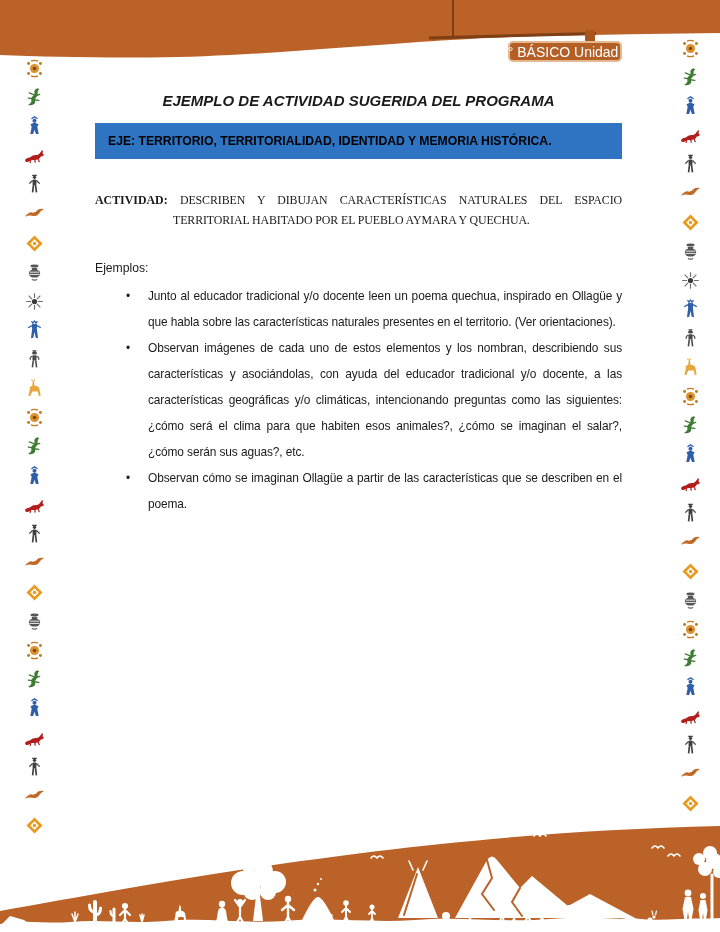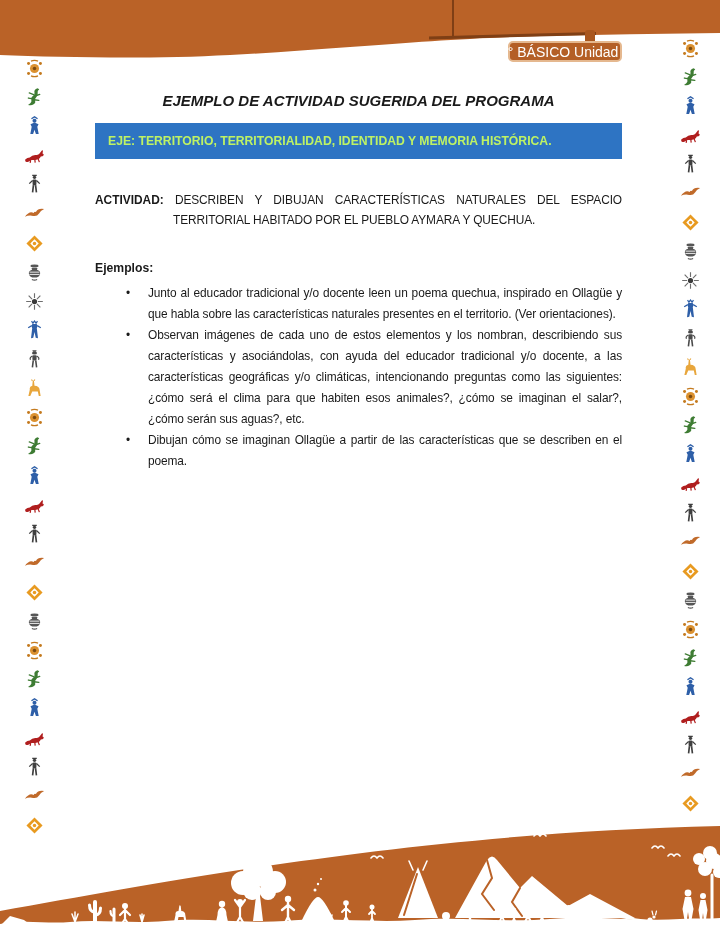--- a/index.html
+++ b/index.html
@@ -9,28 +9,28 @@
   html,body{margin:0;padding:0;background:#ffffff;}
   .page{position:relative;width:720px;height:932px;background:#fff;overflow:hidden;
         font-family:"Liberation Sans",sans-serif;color:var(--text);}
   svg{display:block;}
   .top-band{position:absolute;top:0;left:0;}
   .badge{position:absolute;left:508px;top:41px;width:114px;height:21px;box-sizing:border-box;
          background:var(--badge_fill);border:2px solid var(--badge_border);border-radius:5px;
          color:#fff;font-size:14px;display:flex;align-items:center;justify-content:center;white-space:nowrap;}
   .content{position:absolute;left:95px;top:0;width:527px;}
   .title{margin:92px 0 0;font-size:15px;font-weight:bold;text-align:center;font-style:italic;}
-  .eje{margin-top:14px;height:36px;background:var(--blue);color:#bef264;font-weight:bold;
+  .eje{margin-top:14px;height:36px;background:var(--blue);color:#000000;font-weight:bold;
        font-size:12.2px;display:flex;align-items:center;padding-left:13px;box-sizing:border-box;}
   .activity{margin:32px 0 11px;font-size:11.9px;line-height:19.5px;text-align:justify;
-            padding-left:78px;text-indent:-78px;letter-spacing:-0.1px;}
+            padding-left:78px;text-indent:-78px;letter-spacing:-0.1px;font-family:Liberation Serif, serif;}
   .activity strong{letter-spacing:0;}
-  .examples-heading{margin:31px 0 0;font-size:12.2px;font-weight:bold;}
+  .examples-heading{margin:31px 0 0;font-size:12.2px;font-weight:normal;}
   ul.examples{margin:8px 0 0;padding:0 0 0 53px;list-style:none;}
-  ul.examples li{position:relative;font-size:11.9px;line-height:21px;text-align:justify;letter-spacing:-0.1px;}
+  ul.examples li{position:relative;font-size:11.9px;line-height:26px;text-align:justify;letter-spacing:-0.1px;}
   ul.examples li::before{content:"\2022";position:absolute;left:-22px;top:0;}
   .col{position:absolute;display:flex;flex-direction:column;justify-content:space-between;
        align-items:center;width:30px;}
   .col.left{left:19px;top:58px;height:778px;}
   .col.right{right:15px;top:38px;height:776px;}
   .deco-icon{width:21px;height:21px;flex:0 0 auto;}
   .footer{position:absolute;left:0;bottom:0;}
   .f-orange{fill:var(--orange);}
   .f-white{fill:#ffffff;stroke:none;}
   .f-stroke{stroke:#ffffff;fill:none;stroke-linecap:round;}
@@ -292,21 +292,21 @@
   <main class="content">
     <h1 class="title">EJEMPLO DE ACTIVIDAD SUGERIDA DEL PROGRAMA</h1>
     <div class="eje">
       <span>EJE: TERRITORIO, TERRITORIALIDAD, IDENTIDAD Y MEMORIA HISTÓRICA.</span>
     </div>
     <p class="activity"><strong>ACTIVIDAD:</strong><span> DESCRIBEN Y DIBUJAN CARACTERÍSTICAS NATURALES DEL ESPACIO TERRITORIAL HABITADO POR EL PUEBLO AYMARA Y QUECHUA.</span></p>
     <p class="examples-heading">Ejemplos:</p>
     <ul class="examples">
       <li>Junto al educador tradicional y/o docente leen un poema quechua, inspirado en Ollagüe y que habla sobre las características naturales presentes en el territorio. (Ver orientaciones).</li>
       <li>Observan imágenes de cada uno de estos elementos y los nombran, describiendo sus características y asociándolas, con ayuda del educador tradicional y/o docente, a las características geográficas y/o climáticas, intencionando preguntas como las siguientes: ¿cómo será el clima para que habiten esos animales?, ¿cómo se imaginan el salar?, ¿cómo serán sus aguas?, etc.</li>
-      <li>Dibujan cómo se imaginan Ollagüe a partir de las características que se describen en el poema.</li>
+      <li>Observan cómo se imaginan Ollagüe a partir de las características que se describen en el poema.</li>
     </ul>
   </main>
 
   <svg class="footer" width="720" height="112" viewBox="0 0 720 112" preserveAspectRatio="none">
     <path class="f-orange" d="M0 91 C80 77 160 62 260 47 C380 29 540 10 720 6 L720 112 L0 112 Z"></path>
 
     <path class="f-white" d="M0 112 L0 104 C25 99 45 104 70 102 C100 99 130 104 165 101 C205 97 245 104 285 101 C330 97 370 103 415 100 C460 96 505 103 550 99 C595 95 640 102 680 99 C695 98 710 99 720 98 L720 112 Z"></path>
     <path class="f-white" d="M0 106 L10 96 L24 100 L32 106 Z"></path>
 
     <g>

